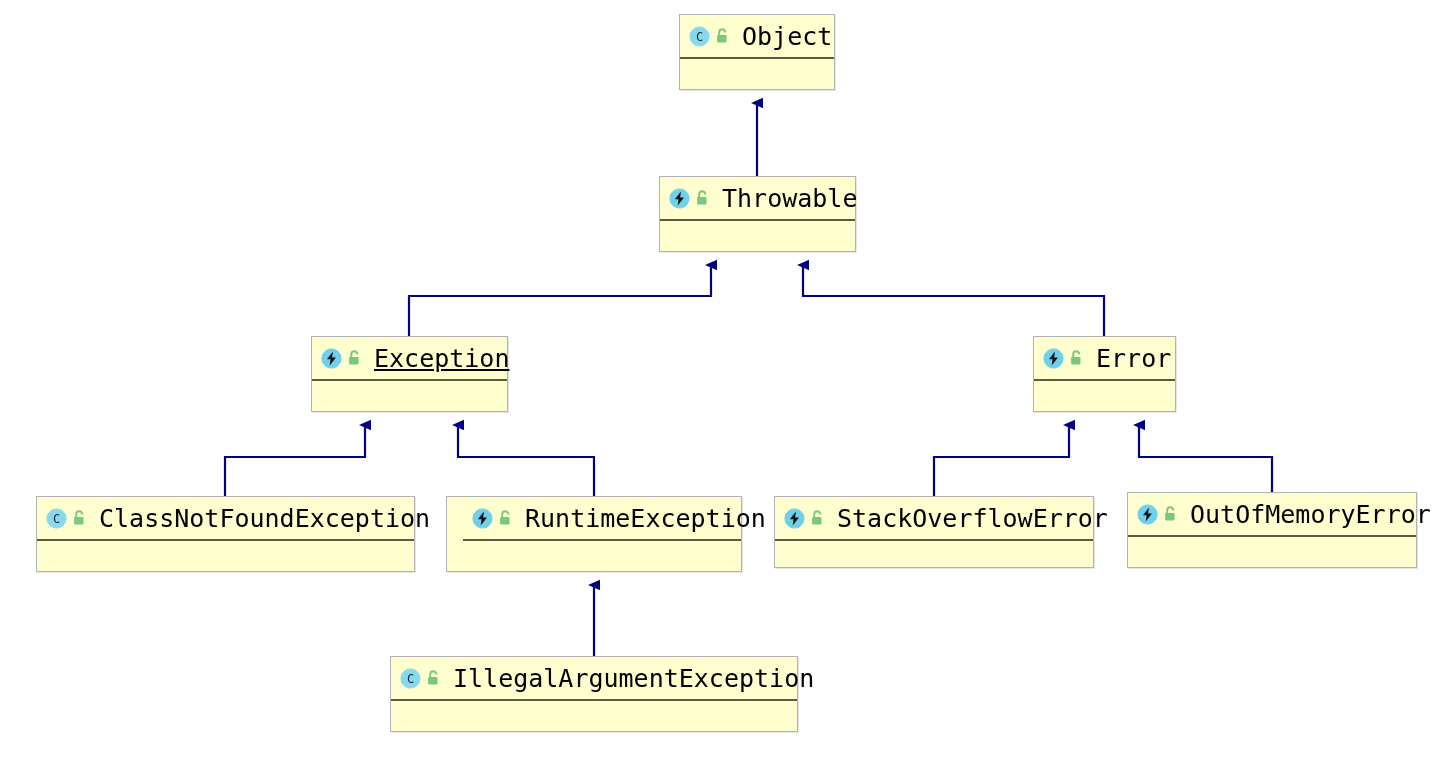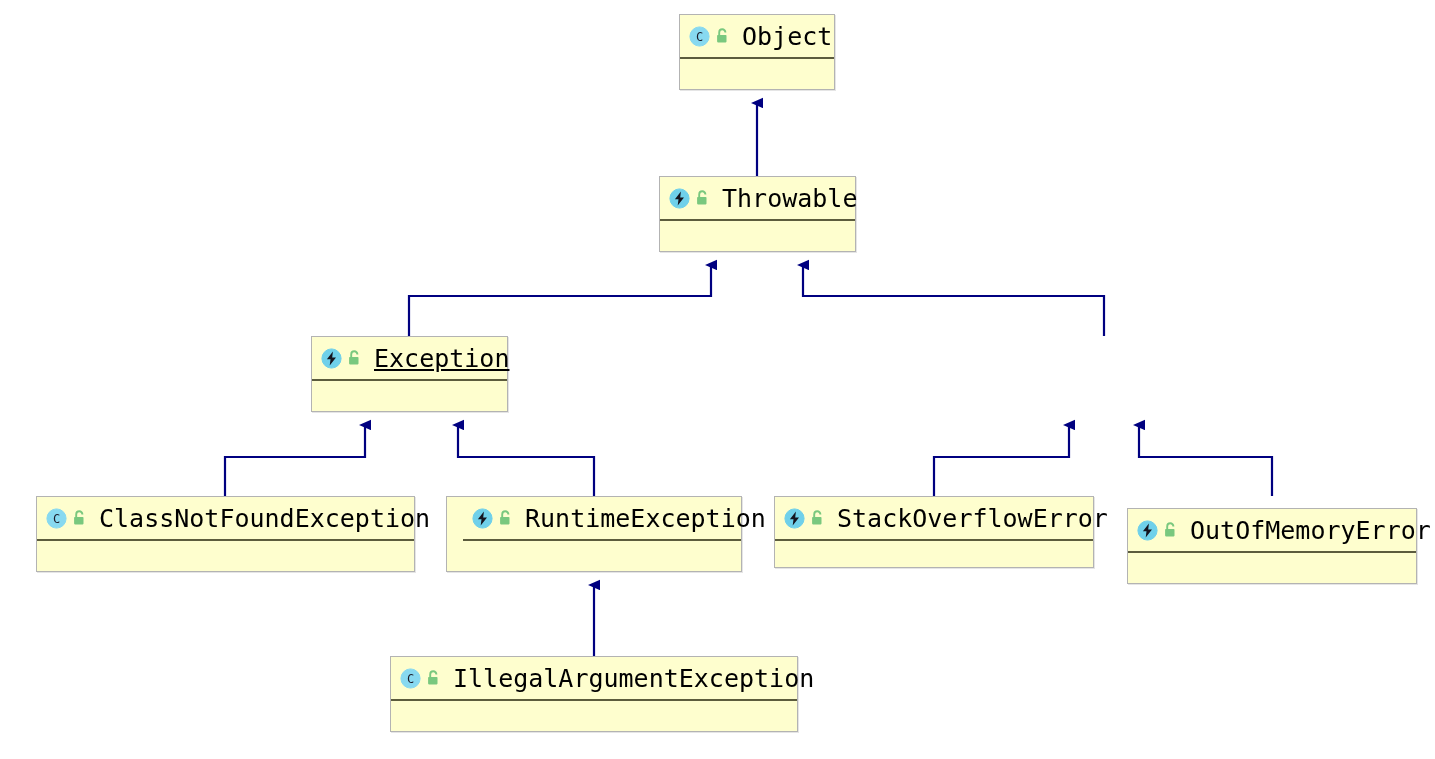--- a/index.html
+++ b/index.html
@@ -150,20 +150,38 @@
         <svg viewBox="0 0 15 16" width="15" height="16" xmlns="http://www.w3.org/2000/svg">
           <path d="M4.2 7 V4.4 A3.1 3.1 0 0 1 10.4 4.4" fill="none" stroke="#79c87e" stroke-width="1.9"></path>
           <rect x="2.1" y="7" width="9.4" height="7.4" rx="0.8" fill="#79c87e"></rect>
         </svg>
       </span>
       <span class="class-name">Exception</span>
     </div>
     <div class="uml-body"></div>
   </div>
 
+  <div class="uml-class" style="left:1033px; top:336px; width:143px; height:76px;">
+    <div class="uml-header">
+      <span class="stereo-icon">
+        <svg viewBox="0 0 21 21" width="21" height="21" xmlns="http://www.w3.org/2000/svg">
+          <circle cx="10.5" cy="10.5" r="9.6" fill="#6fd0ea" stroke="#6fd0ea"></circle>
+          <path d="M11.9 3.6 L5.9 11.2 L9.5 11.2 L8.7 17.4 L15 9.6 L11.2 9.6 Z" fill="#14141f"></path>
+        </svg>
+      </span>
+      <span class="vis-icon">
+        <svg viewBox="0 0 15 16" width="15" height="16" xmlns="http://www.w3.org/2000/svg">
+          <path d="M4.2 7 V4.4 A3.1 3.1 0 0 1 10.4 4.4" fill="none" stroke="#79c87e" stroke-width="1.9"></path>
+          <rect x="2.1" y="7" width="9.4" height="7.4" rx="0.8" fill="#79c87e"></rect>
+        </svg>
+      </span>
+      <span class="class-name">Error</span>
+    </div>
+    <div class="uml-body"></div>
+  </div>
 
   <div class="uml-class" style="left:36px; top:496px; width:379px; height:76px;">
     <div class="uml-header">
       <span class="stereo-icon">
         <svg viewBox="0 0 21 21" width="21" height="21" xmlns="http://www.w3.org/2000/svg">
           <circle cx="10.5" cy="10.5" r="9.6" fill="#87d9f0" stroke="#87d9f0"></circle>
           <text x="10.5" y="15" font-family="DejaVu Sans Mono, monospace" font-size="12" fill="#1b1b2a" text-anchor="middle">C</text>
         </svg>
       </span>
       <span class="vis-icon">
@@ -208,21 +226,21 @@
         <svg viewBox="0 0 15 16" width="15" height="16" xmlns="http://www.w3.org/2000/svg">
           <path d="M4.2 7 V4.4 A3.1 3.1 0 0 1 10.4 4.4" fill="none" stroke="#79c87e" stroke-width="1.9"></path>
           <rect x="2.1" y="7" width="9.4" height="7.4" rx="0.8" fill="#79c87e"></rect>
         </svg>
       </span>
       <span class="class-name">StackOverflowError</span>
     </div>
     <div class="uml-body"></div>
   </div>
 
-  <div class="uml-class" style="left:1127px; top:508px; width:290px; height:76px;">
+  <div class="uml-class" style="left:1127px; top:492px; width:290px; height:76px;">
     <div class="uml-header">
       <span class="stereo-icon">
         <svg viewBox="0 0 21 21" width="21" height="21" xmlns="http://www.w3.org/2000/svg">
           <circle cx="10.5" cy="10.5" r="9.6" fill="#6fd0ea" stroke="#6fd0ea"></circle>
           <path d="M11.9 3.6 L5.9 11.2 L9.5 11.2 L8.7 17.4 L15 9.6 L11.2 9.6 Z" fill="#14141f"></path>
         </svg>
       </span>
       <span class="vis-icon">
         <svg viewBox="0 0 15 16" width="15" height="16" xmlns="http://www.w3.org/2000/svg">
           <path d="M4.2 7 V4.4 A3.1 3.1 0 0 1 10.4 4.4" fill="none" stroke="#79c87e" stroke-width="1.9"></path>

